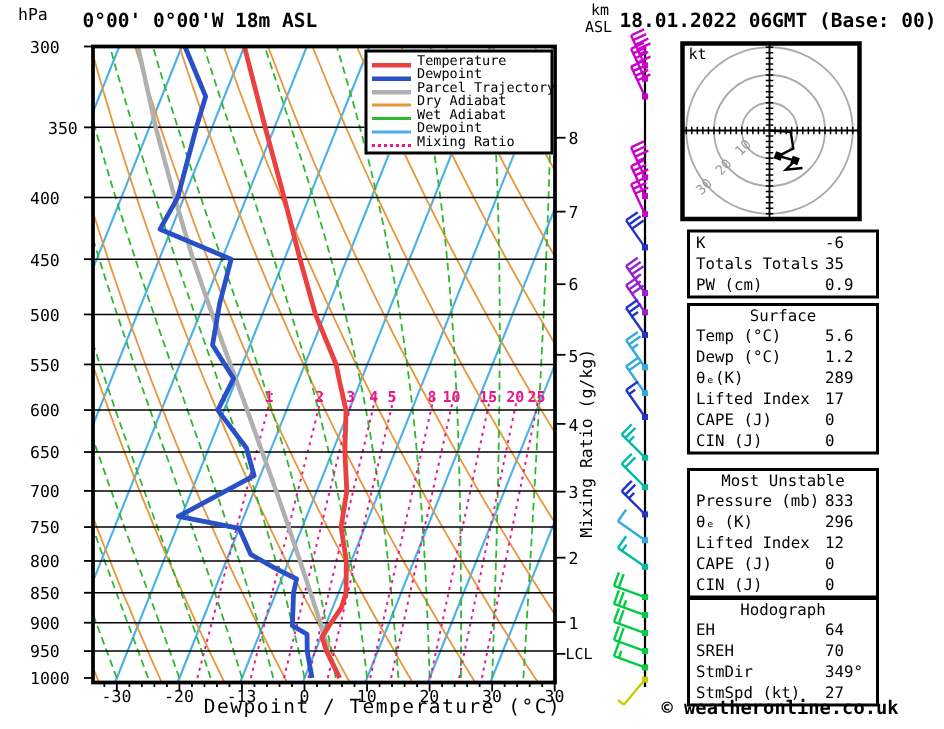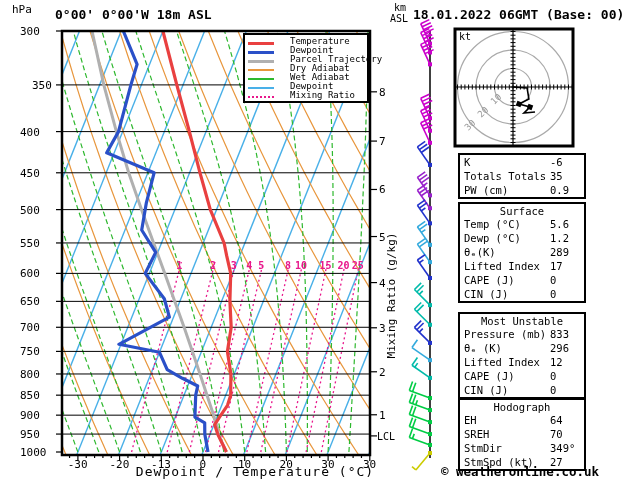--- a/index.html
+++ b/index.html
@@ -13,21 +13,21 @@
   .mixlbl{position:absolute;color:#e8188c;font-size:10px;font-weight:bold;line-height:1;white-space:pre;}
   .plbl{position:absolute;font-size:11px;line-height:1;width:34px;}
   .kmlbl{position:absolute;font-size:11px;line-height:1;}
   .tbox{position:absolute;border:2px solid #000;background:#fff;font-size:10.5px;}
   .trow{display:flex;padding:1px 0 1px 4px;}
   .trow .k{flex:0 0 86px;white-space:pre;}
   .trow .v{white-space:pre;}
   .ttitle{text-align:center;padding-top:1px;}
   .legend{position:absolute;left:243px;top:33px;width:126px;height:70px;border:2px solid #000;
           background:#fff;box-sizing:border-box;padding:2px 0 0 3px;z-index:5;}
-  .lgrow{display:flex;align-items:center;height:9px;gap:12px;}
+  .lgrow{display:flex;align-items:center;height:9px;}
   .lgswatch{width:26px;height:9px;flex:0 0 26px;position:relative;margin-right:4px;}
   .lgswatch span{position:absolute;left:0;right:0;top:50%;}
   .lglabel{font-size:9px;line-height:1;white-space:pre;}
   .rot{transform:rotate(-90deg);transform-origin:center center;}
   .ring{position:absolute;color:#999;font-size:9px;transform:rotate(-45deg);}
 </style>
 </head>
 <body>
 <div id="app">
 

